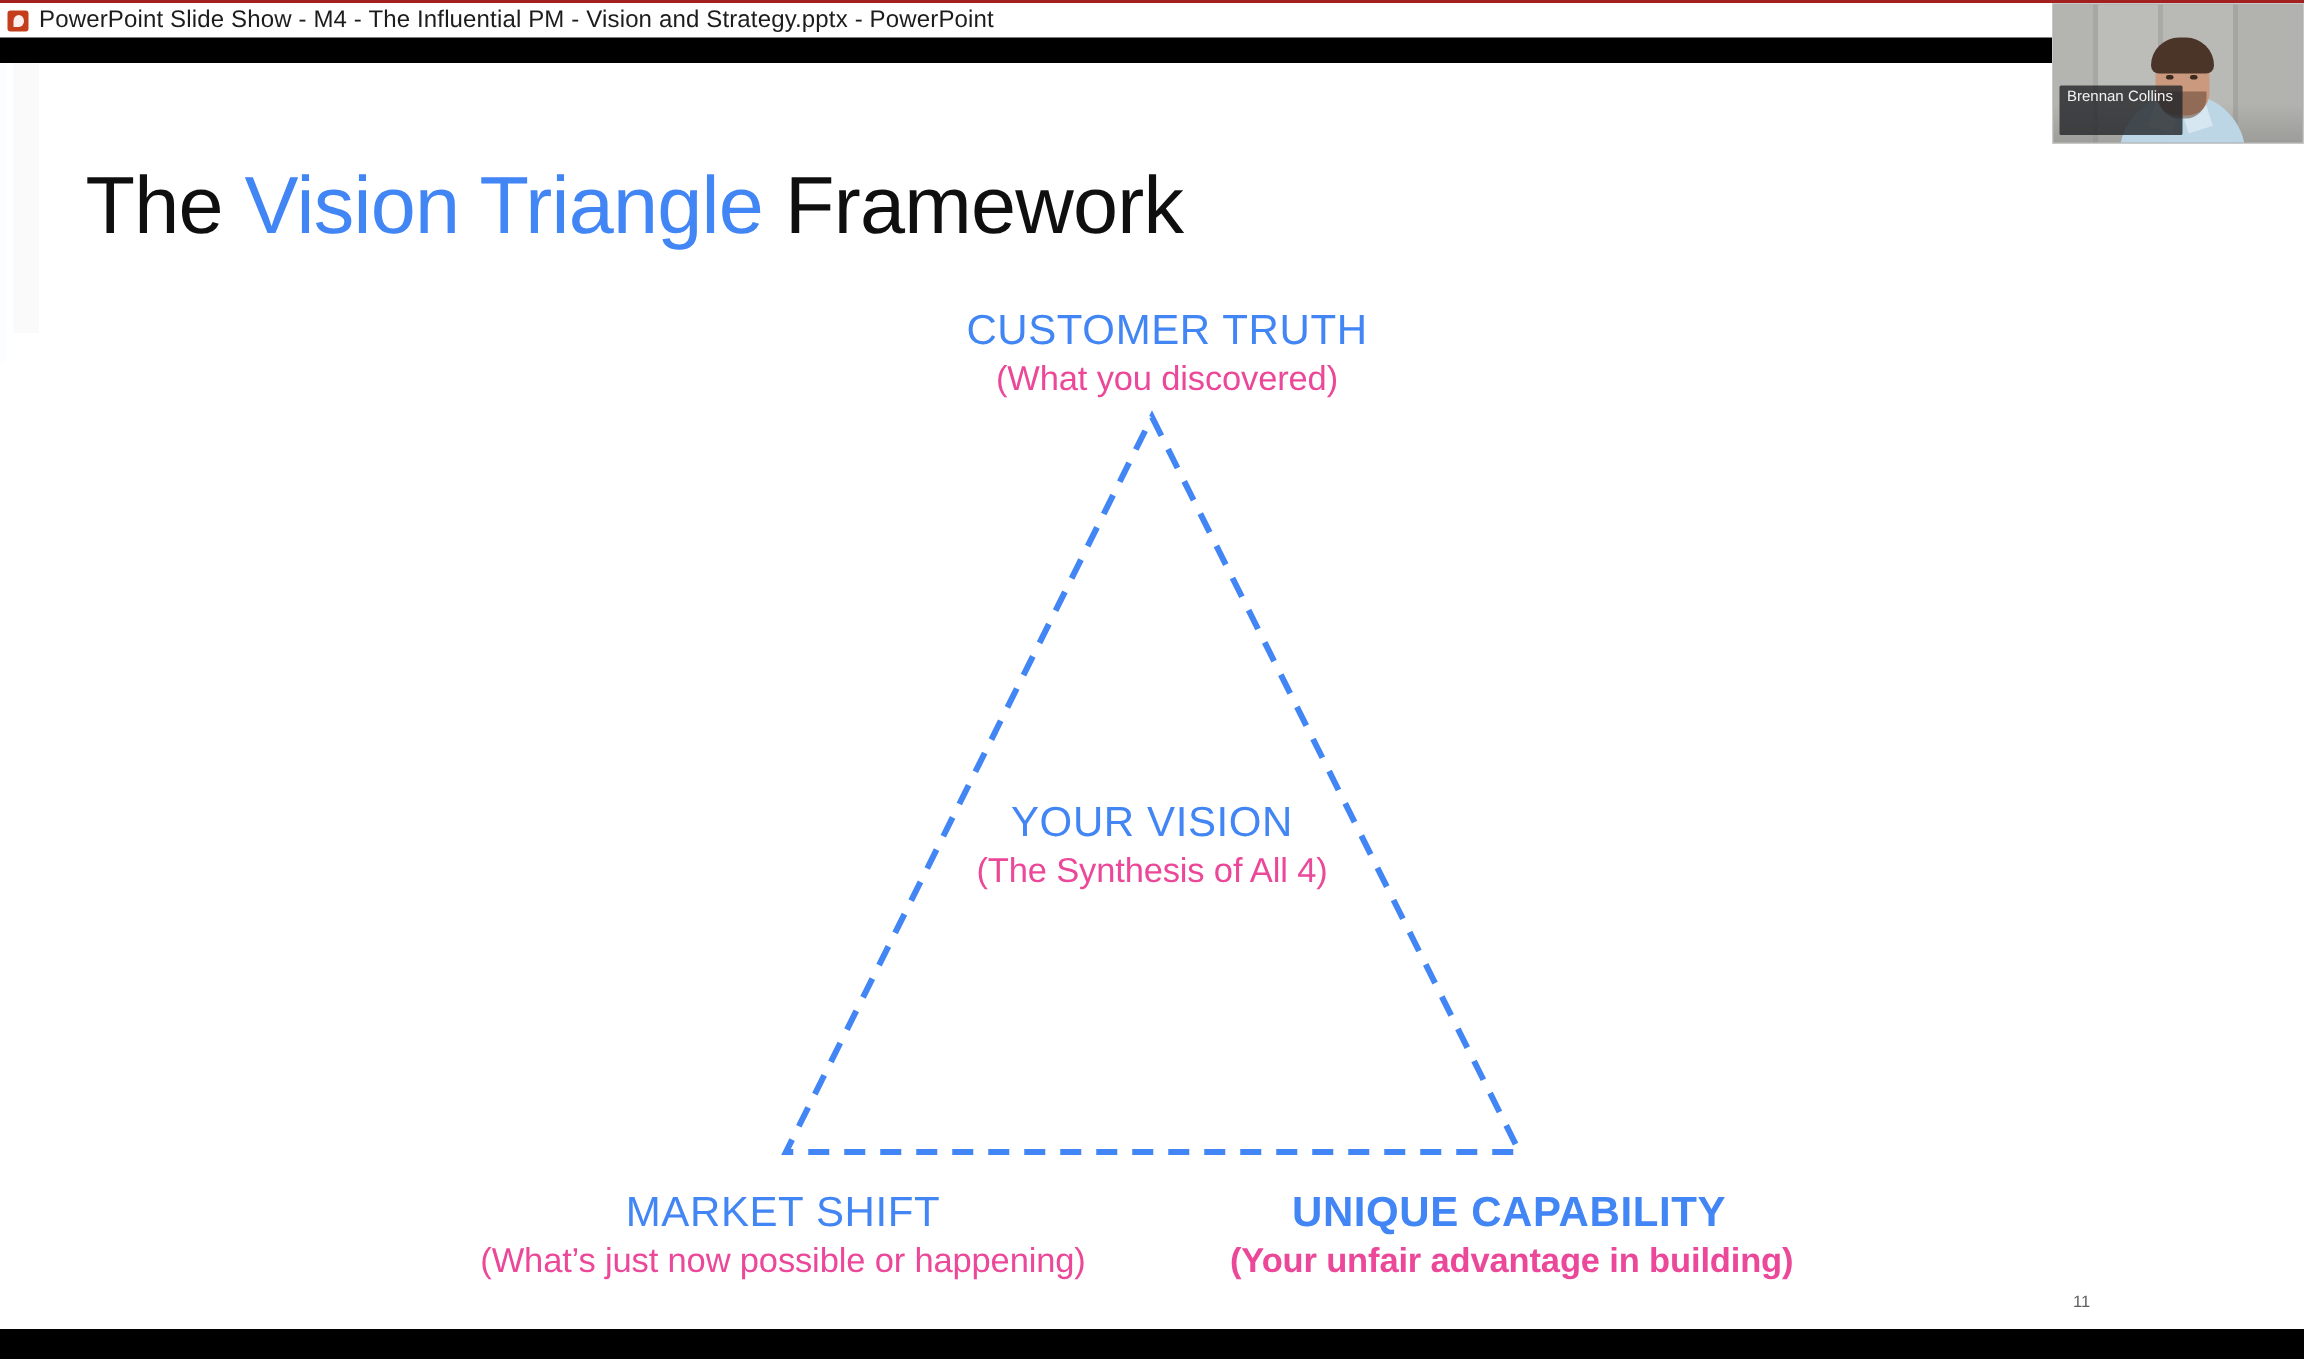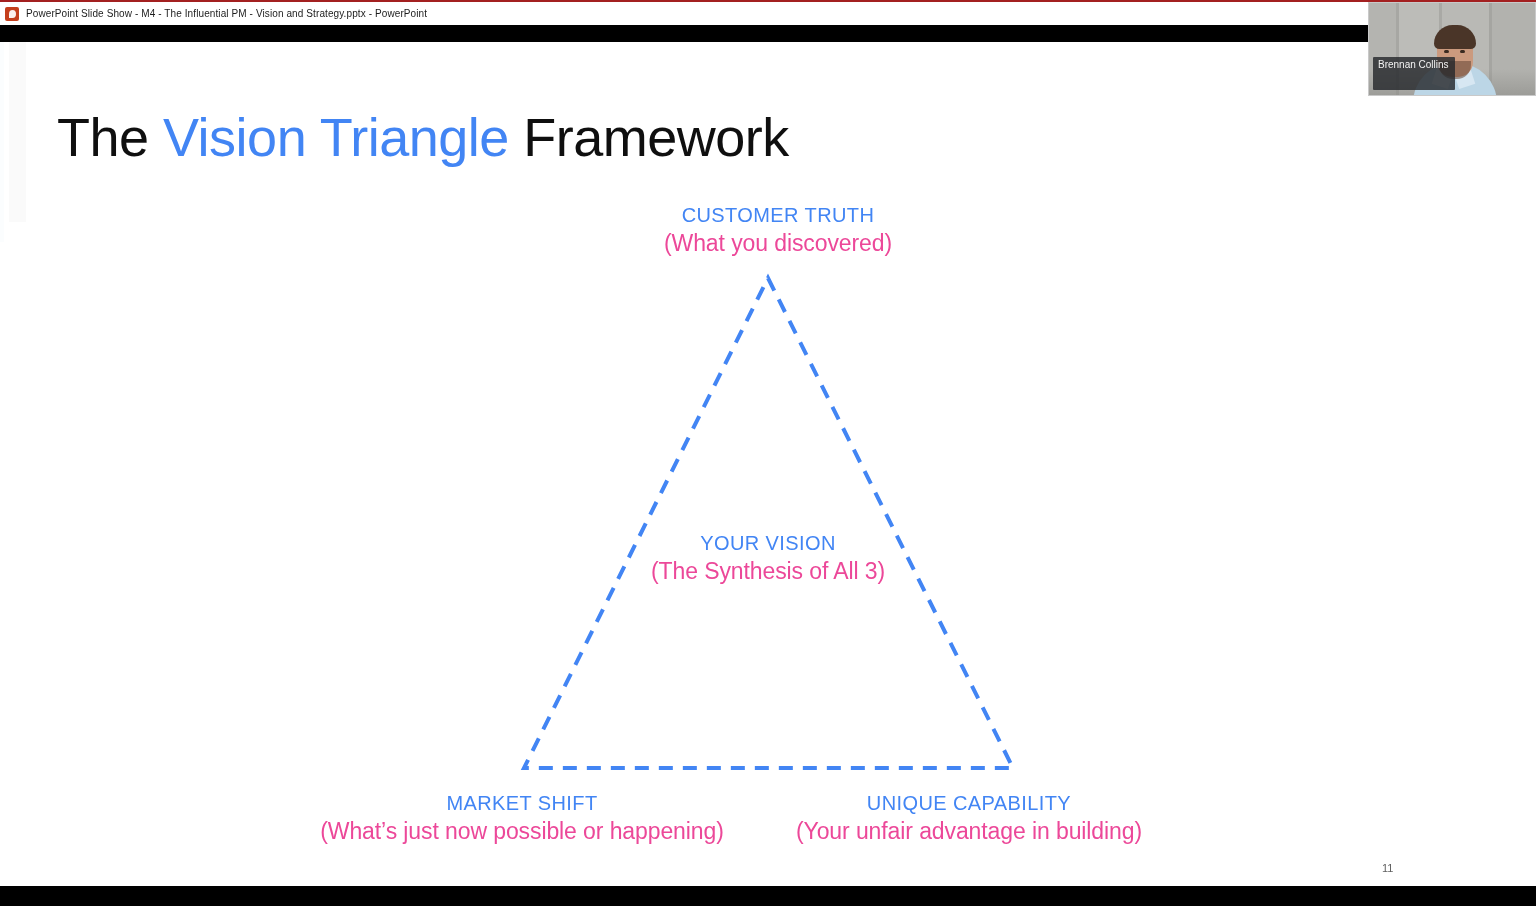--- a/index.html
+++ b/index.html
@@ -40,21 +40,21 @@
   #ppt-icon::after {
     content: "";
     position: absolute;
     left: 4px; top: 3px;
     width: 7px; height: 8px;
     border-radius: 50% 50% 50% 0;
     background: #ffffff;
     opacity: .92;
   }
   #titlebar-text {
-    font-size: 10px;
+    font-size: 16px;
     color: #1c1c1c;
     white-space: nowrap;
     letter-spacing: .1px;
   }
 
   
   #black-band {
     position: absolute;
     left: 0; top: 25px;
     width: 1536px;
@@ -116,21 +116,21 @@
 
   
   .vertex-label {
     position: absolute;
     text-align: center;
     line-height: 1.12;
     white-space: nowrap;
   }
   .vertex-title {
     display: block;
-    font-size: 20px;
+    font-size: 28px;
     color: #4285f4;
     letter-spacing: .4px;
   }
   .vertex-sub {
     display: block;
     font-size: 23px;
     color: #ec4899;
     margin-top: 5px;
     letter-spacing: -.1px;
   }
@@ -144,23 +144,24 @@
     left: 578px;
     top: 490px;
     width: 380px;
   }
   #label-market-shift {
     left: 310px;
     top: 750px;
     width: 424px;
   }
   #label-unique-capability {
-    left: 783px;
+    left: 820px;
     top: 750px;
     width: 372px;
+    font-weight: bold;
   }
 
   
   #slide-number {
     position: absolute;
     left: 1382px;
     top: 820px;
     font-size: 11px;
     color: #5f5f5f;
   }
@@ -286,21 +287,21 @@
     <polygon id="triangle-shape" points="768,236 1013,726 524,726" fill="none" stroke="#4285f4" stroke-width="4" stroke-dasharray="14 10" stroke-linecap="butt"></polygon>
   </svg>
 
   <div class="vertex-label" id="label-customer-truth">
     <span class="vertex-title">CUSTOMER TRUTH</span>
     <span class="vertex-sub">(What you discovered)</span>
   </div>
 
   <div class="vertex-label" id="label-your-vision">
     <span class="vertex-title">YOUR VISION</span>
-    <span class="vertex-sub">(The Synthesis of All 3)</span>
+    <span class="vertex-sub">(The Synthesis of All 4)</span>
   </div>
 
   <div class="vertex-label" id="label-market-shift">
     <span class="vertex-title">MARKET SHIFT</span>
     <span class="vertex-sub">(What’s just now possible or happening)</span>
   </div>
 
   <div class="vertex-label" id="label-unique-capability">
     <span class="vertex-title">UNIQUE CAPABILITY</span>
     <span class="vertex-sub">(Your unfair advantage in building)</span>

